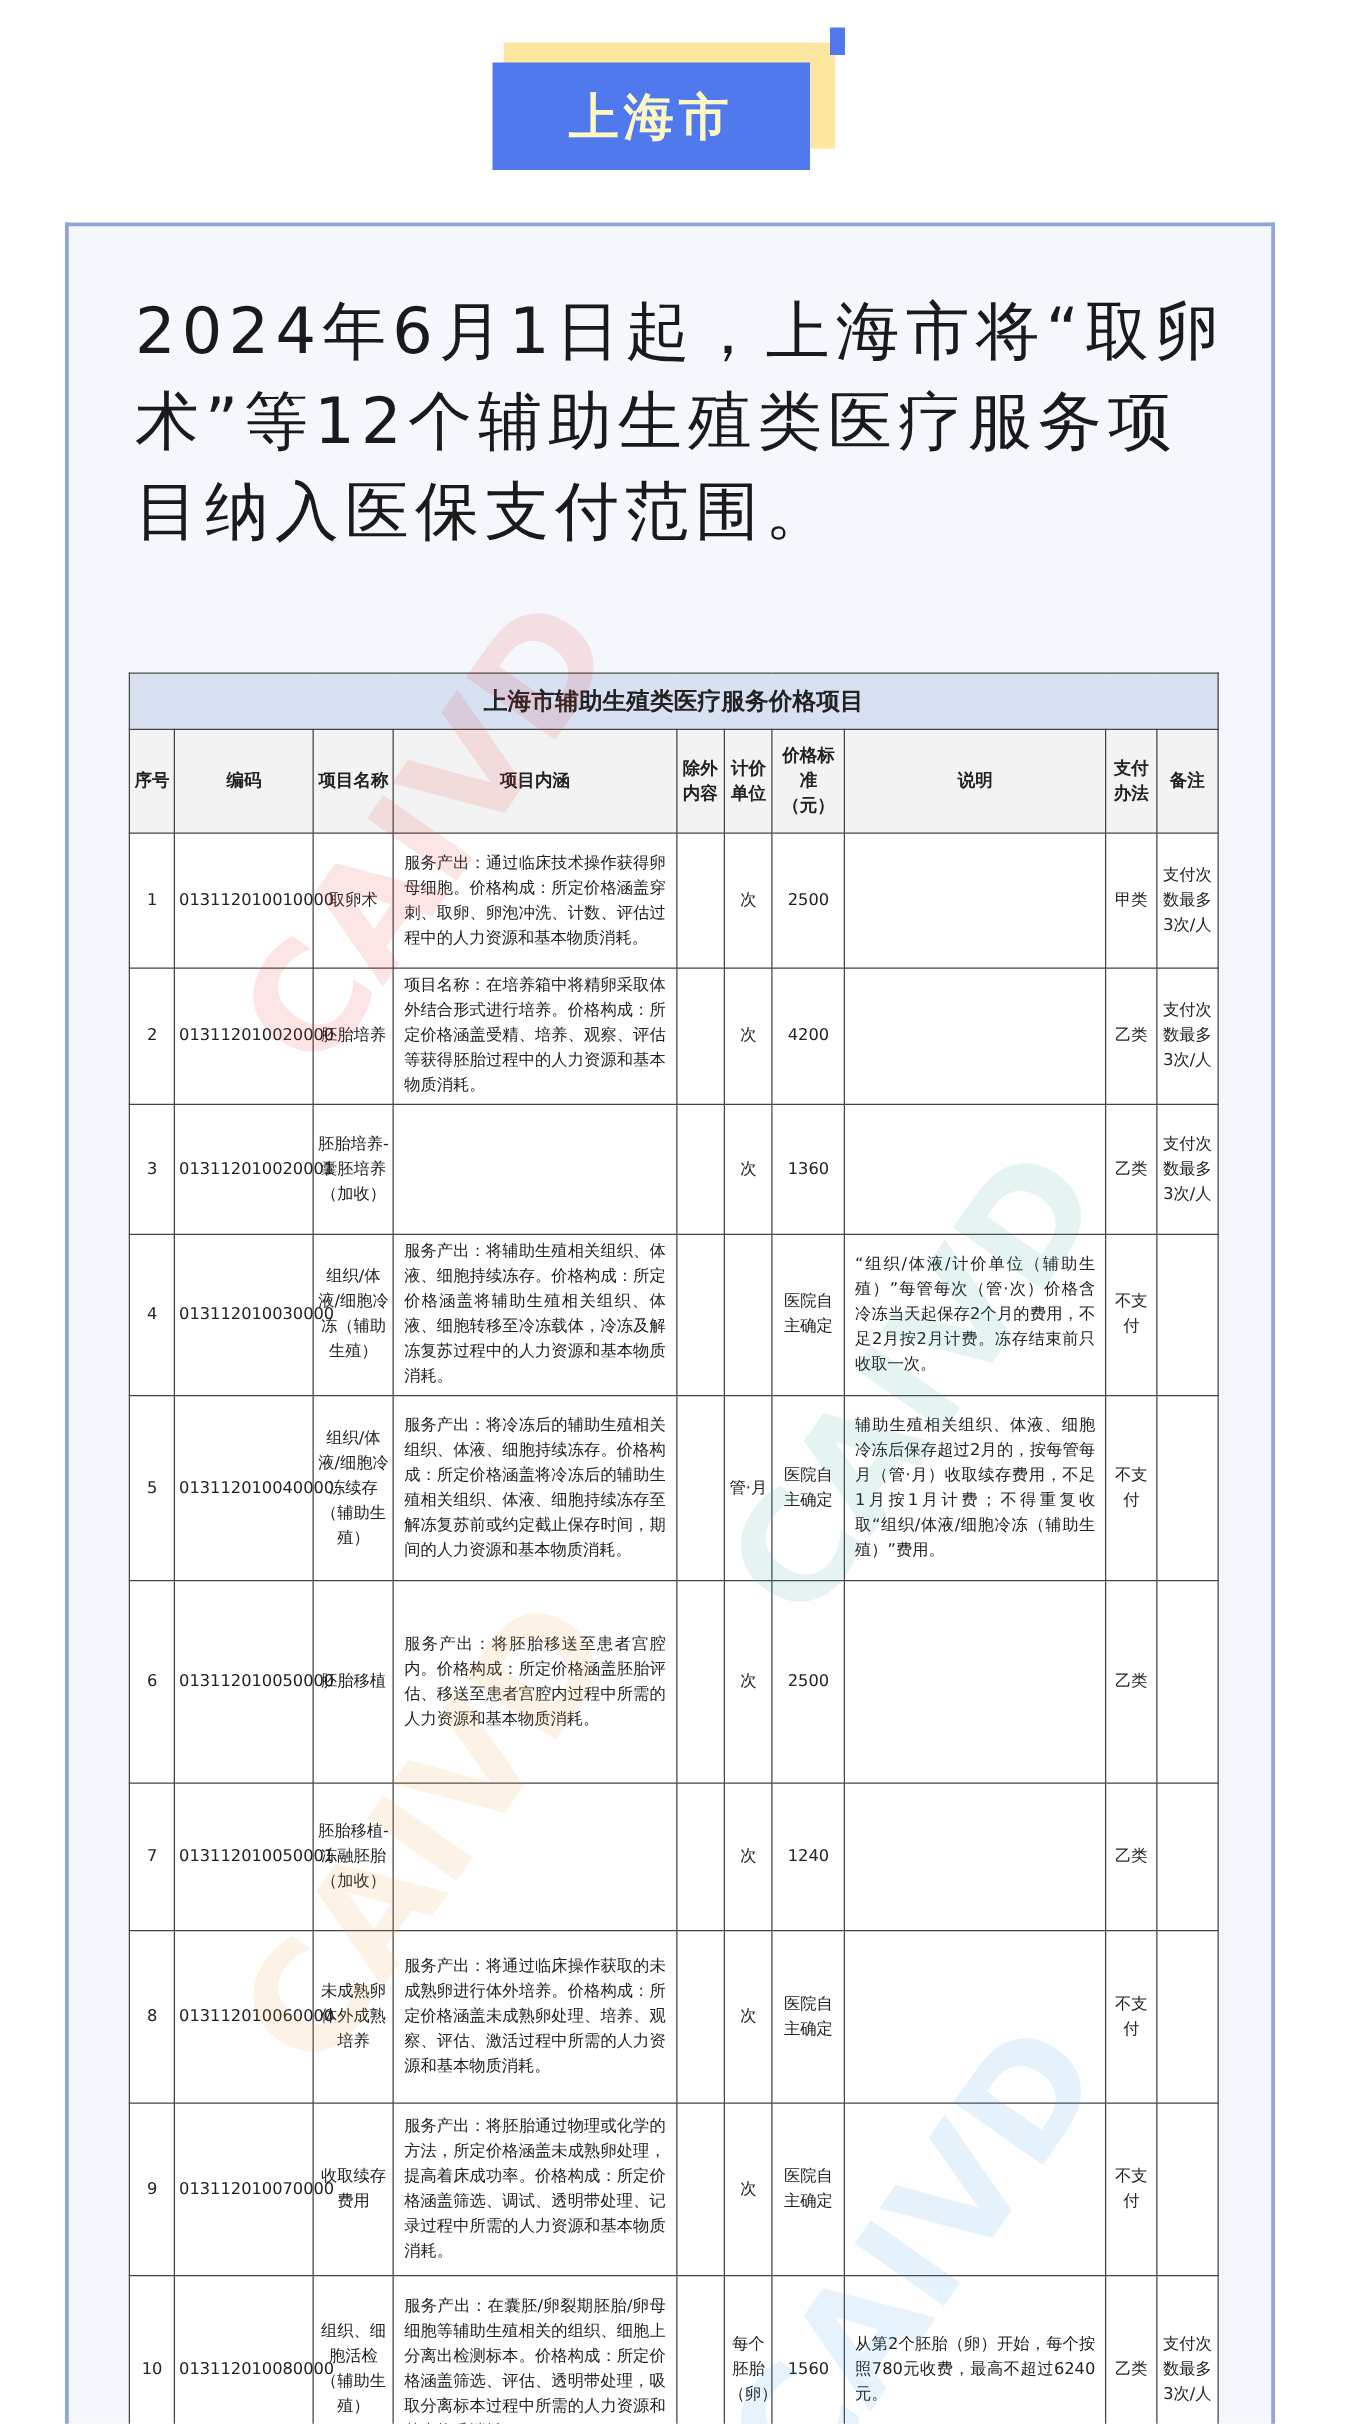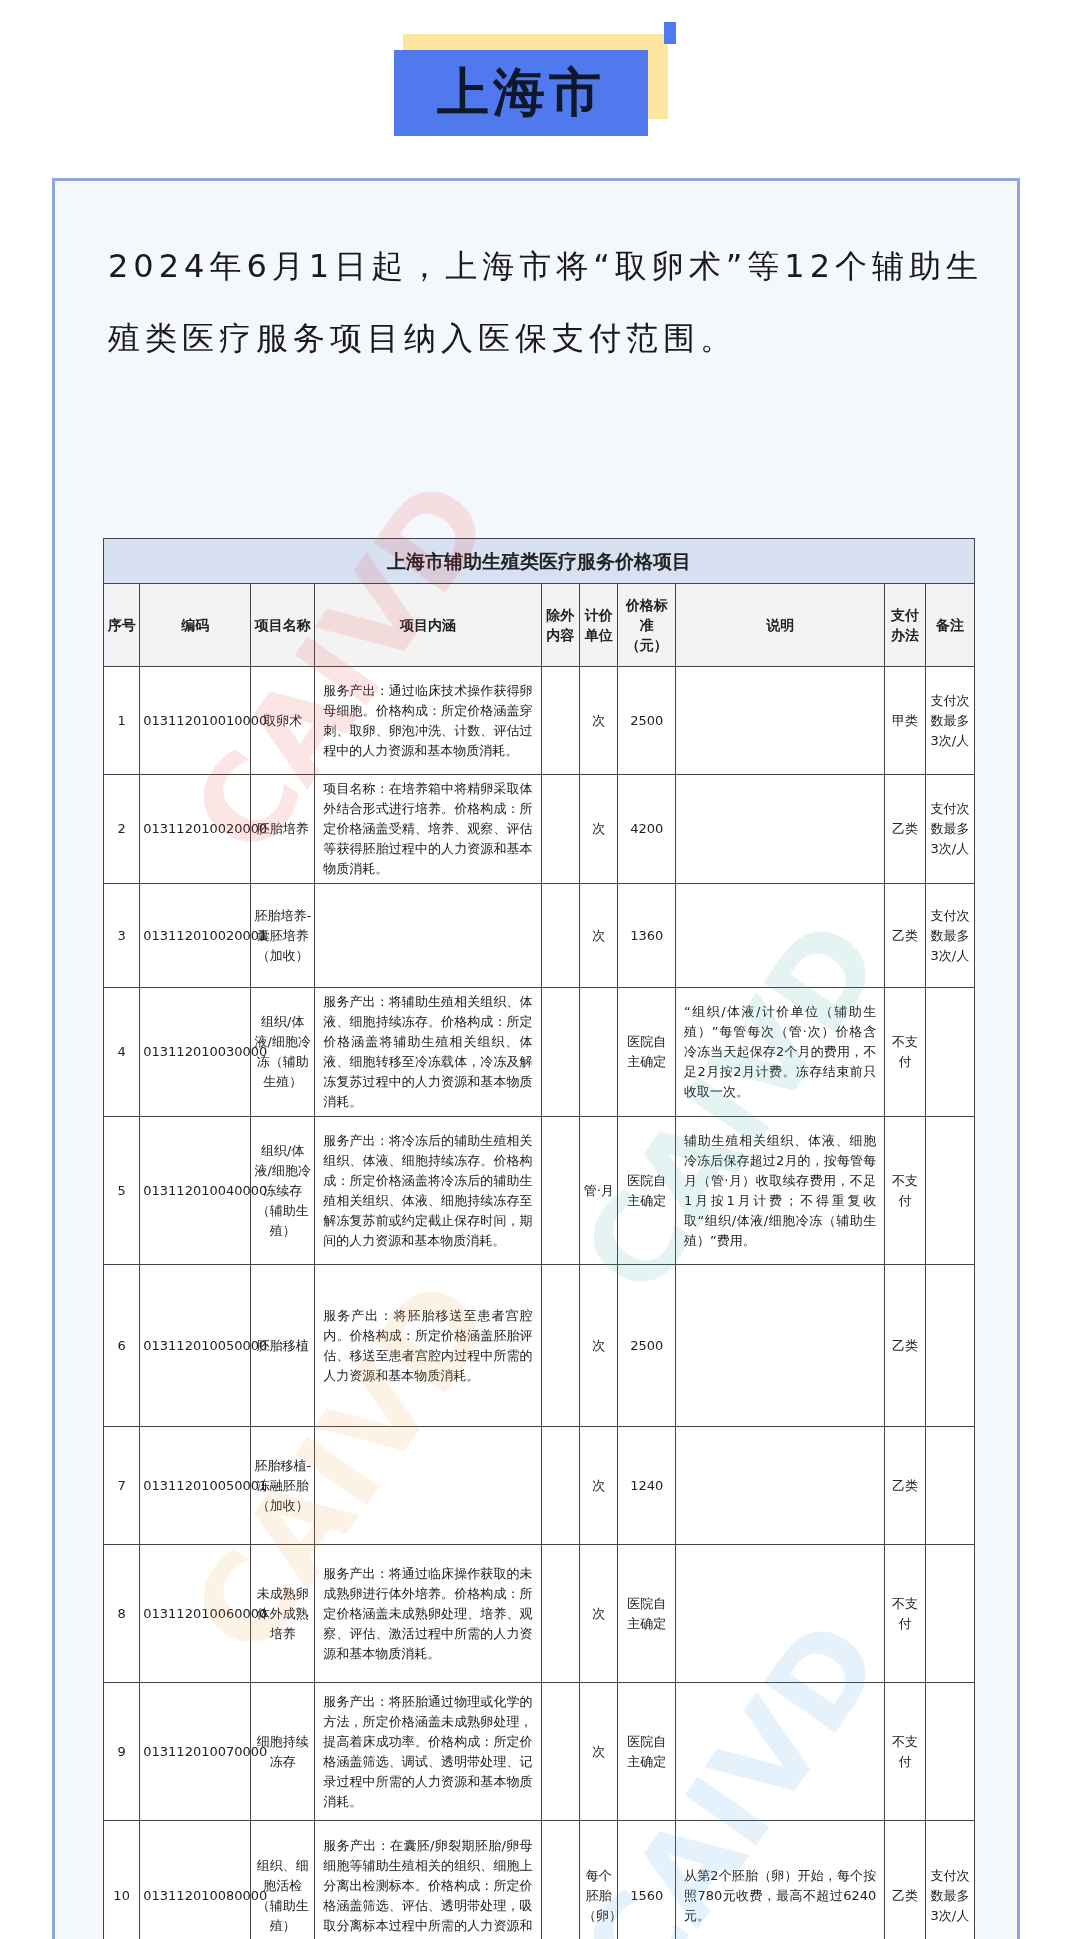--- a/index.html
+++ b/index.html
@@ -6,26 +6,26 @@
   body {
     width:1080px; height:1939px; overflow:hidden; background:#ffffff;
     font-family:"DejaVu Sans","Liberation Sans",sans-serif; color:#222;
     position:relative;
   }
   .banner-wrap { position:absolute; left:0; top:0; width:1080px; height:160px; }
   .banner-yellow { position:absolute; left:403px; top:34px; width:265px; height:85px; background:#fde7a0; }
   .banner-dot { position:absolute; left:664px; top:22px; width:12px; height:22px; background:#5079ee; }
   .banner-blue { position:absolute; left:394px; top:50px; width:254px; height:86px; background:#5079ee;
     display:flex; align-items:center; justify-content:center; }
-  .banner-title { color:#0f172a; font-size:52px; font-weight:bold; letter-spacing:4px; }
+  .banner-title { color:#fef9c3; font-size:40px; font-weight:bold; letter-spacing:4px; }
 
   .card { position:absolute; left:52px; top:178px; width:968px; height:1780px;
     border:3px solid #8fa7d8; border-bottom:none; background:#f4f7fc; box-sizing:border-box; }
   .intro { position:absolute; left:108px; top:230px; width:880px;
-    font-size:32px; line-height:72px; letter-spacing:5px; color:#1a1a1a; }
+    font-size:51px; line-height:72px; letter-spacing:5px; color:#1a1a1a; }
 
   .table-wrap { position:absolute; left:103px; top:538px; width:872px; background:#fff; }
   table { border-collapse:collapse; width:100%; table-layout:fixed; font-size:13px; }
   td, th { border:1.5px solid #444; padding:4px 3px; text-align:center; vertical-align:middle; line-height:20px; }
   th { font-weight:bold; font-size:14px; }
   .caption-cell { background:#d8e1f2; font-size:19px; font-weight:bold; height:36px; }
   .hdr th { background:#f3f3f3; height:74px; }
   .content { text-align:justify; padding:4px 8px; }
   .r1 { height:108px; } .r2 { height:108px; } .r3 { height:104px; } .r4 { height:124px; }
   .r5 { height:148px; } .r6 { height:162px; } .r7 { height:118px; } .r8 { height:138px; }
@@ -173,21 +173,21 @@
       <td></td>
       <td>次</td>
       <td>医院自主确定</td>
       <td class="content"></td>
       <td>不支付</td>
       <td></td>
     </tr>
     <tr class="r9">
       <td>9</td>
       <td>013112010070000</td>
-      <td>细胞持续冻存</td>
+      <td>收取续存费用</td>
       <td class="content">服务产出：将胚胎通过物理或化学的方法，所定价格涵盖未成熟卵处理，提高着床成功率。价格构成：所定价格涵盖筛选、调试、透明带处理、记录过程中所需的人力资源和基本物质消耗。</td>
       <td></td>
       <td>次</td>
       <td>医院自主确定</td>
       <td class="content"></td>
       <td>不支付</td>
       <td></td>
     </tr>
     <tr class="r10">
       <td>10</td>

